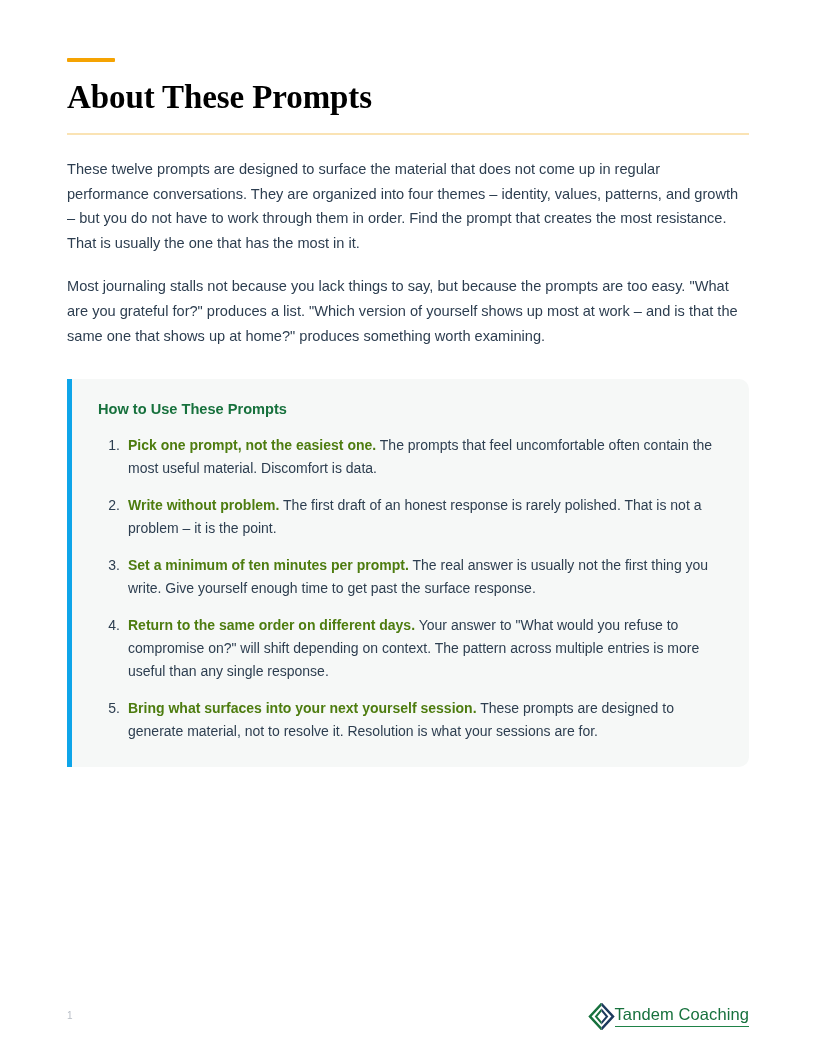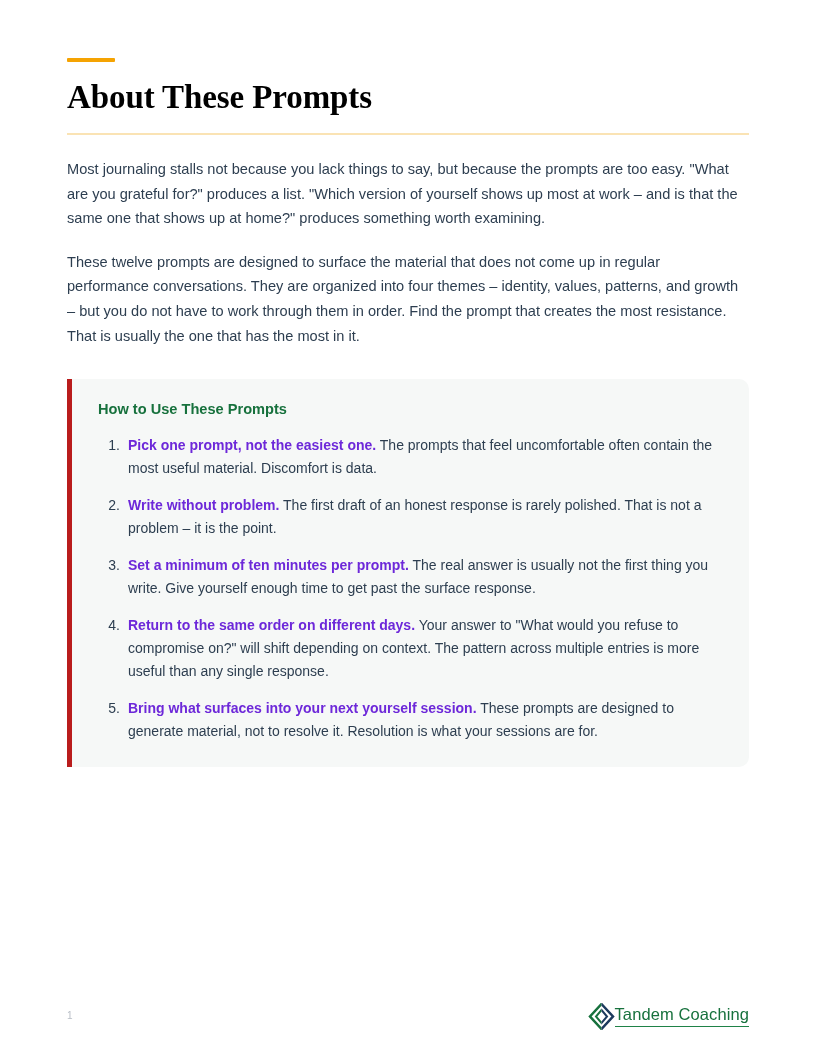--- a/index.html
+++ b/index.html
@@ -68,21 +68,21 @@
   .body-para:first-of-type {
     padding-top: 22px;
   }
 
   
   .callout {
     margin-top: 31px;
     width: 682px;
     box-sizing: border-box;
     background: #f6f8f7;
-    border-left: 5px solid #b91c1c;
+    border-left: 5px solid #0ea5e9;
     border-radius: 0 10px 10px 0;
     padding: 20px 26px 24px 26px;
   }
 
   .callout-heading {
     font-size: 14.6px;
     font-weight: bold;
     color: #17713d;
     margin: 0 0 6px 0;
     line-height: 1.4;
@@ -112,21 +112,21 @@
     top: 0;
     width: 22px;
     text-align: right;
     color: #2d3e50;
     font-size: 14px;
     line-height: 23px;
   }
 
   .callout-list li b {
     font-weight: bold;
-    color: #6d28d9;
+    color: #4d7c0f;
   }
 
   
   .footer {
     position: absolute;
     left: 0;
     top: 1003px;
     width: 816px;
     height: 40px;
   }
@@ -169,22 +169,22 @@
 <div class="page">
 
   <div class="content">
 
     <div class="accent-bar"></div>
 
     <h1 class="page-title">About These Prompts</h1>
 
     <div class="title-rule"></div>
 
+    <p class="body-para">These twelve prompts are designed to surface the material that does not come up in regular performance conversations. They are organized into four themes – identity, values, patterns, and growth – but you do not have to work through them in order. Find the prompt that creates the most resistance. That is usually the one that has the most in it.</p>
     <p class="body-para">Most journaling stalls not because you lack things to say, but because the prompts are too easy. "What are you grateful for?" produces a list. "Which version of yourself shows up most at work – and is that the same one that shows up at home?" produces something worth examining.</p>
-    <p class="body-para">These twelve prompts are designed to surface the material that does not come up in regular performance conversations. They are organized into four themes – identity, values, patterns, and growth – but you do not have to work through them in order. Find the prompt that creates the most resistance. That is usually the one that has the most in it.</p>
 
     <div class="callout">
       <div class="callout-heading">How to Use These Prompts</div>
       <ol class="callout-list">
         <li>
           <b>Pick one prompt, not the easiest one.</b><span> The prompts that feel uncomfortable often contain the most useful material. Discomfort is data.</span>
         </li>
         <li>
           <b>Write without problem.</b><span> The first draft of an honest response is rarely polished. That is not a problem – it is the point.</span>
         </li>

